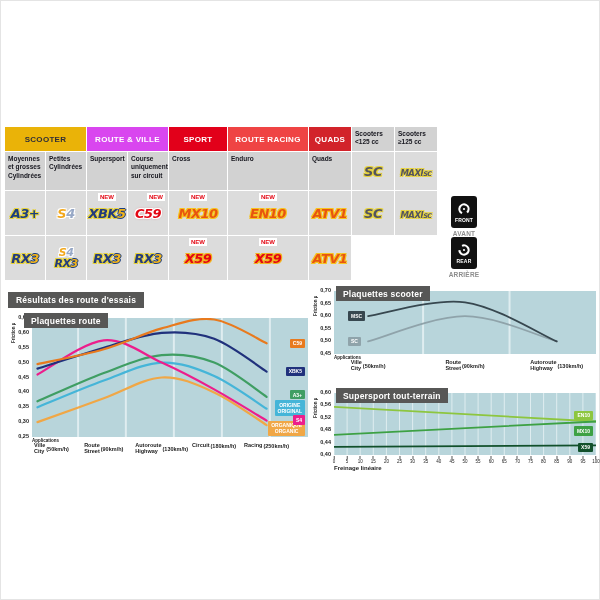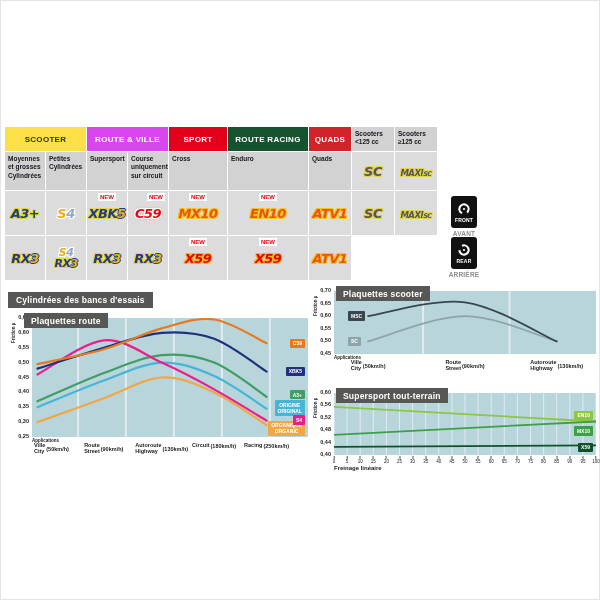--- a/index.html
+++ b/index.html
@@ -64,24 +64,24 @@
   .serlabel{position:absolute;color:#fff;font-weight:bold;font-size:5px;line-height:1.25;
             padding:1.5px 3px;text-align:center;border-radius:1px;z-index:5;}
   .sl-line{display:block;}
 </style>
 </head>
 <body>
 
 <div class="page">
 
   <div class="apptable">
-      <div class="tcat" style="grid-column: span 2; background: #fde047; color: rgb(46, 46, 56);">SCOOTER</div>
+      <div class="tcat" style="grid-column: span 2; background: #eab308; color: rgb(46, 46, 56);">SCOOTER</div>
       <div class="tcat" style="grid-column: span 2; background: #d946ef; color: rgb(255, 255, 255);">ROUTE &amp; VILLE</div>
       <div class="tcat" style="grid-column: span 1; background: rgb(226, 0, 26); color: rgb(255, 255, 255);">SPORT</div>
-      <div class="tcat" style="grid-column: span 1; background: #14532d; color: rgb(255, 255, 255);">ROUTE RACING</div>
+      <div class="tcat" style="grid-column: span 1; background: #ef4444; color: rgb(255, 255, 255);">ROUTE RACING</div>
       <div class="tcat" style="grid-column: span 1; background: rgb(210, 35, 42); color: rgb(255, 255, 255);">QUADS</div>
       <div class="tsub" style="background: rgb(210, 210, 210);">Scooters
 &lt;125 cc</div>
       <div class="tsub" style="background: rgb(210, 210, 210);">Scooters
 ≥125 cc</div>
       <div class="tsub" style="background: rgb(210, 210, 210);">Moyennes
 et grosses
 Cylindrées</div>
       <div class="tsub" style="background: rgb(210, 210, 210);">Petites
 Cylindrées</div>
@@ -171,21 +171,21 @@
     <div class="discbox">
       <svg width="14" height="14" viewBox="0 0 14 14">
         <circle cx="7" cy="7" r="4.6" fill="none" stroke="#fff" stroke-width="2.1" stroke-dasharray="23 6" transform="rotate(245 7 7)"></circle>
         <circle cx="7" cy="7" r="1.1" fill="#fff"></circle>
       </svg>
       <div class="disclabel">REAR</div>
     </div>
     <div class="discsub">ARRIÈRE</div>
   </div>
 
-  <div class="results-head">Cylindrées des bancs d'essais</div>
+  <div class="results-head">Résultats des route d'essais</div>
 
   <div class="chart" id="chart-route" style="left:8px;top:311px;width:300px;height:152px">
     <div class="chart-ylabel" style="left:3px;top:32px">Friction µ</div>
     <div class="chart-title" style="left:16px;top:2px">Plaquettes route</div>
     <div class="xcaption" style="left:24px;top:127px">Applications</div>
   <div>
         <span class="ytick" style="top: 4px; left: 0px; width: 21px;">0,65</span>
         <span class="ytick" style="top: 18.875px; left: 0px; width: 21px;">0,60</span>
         <span class="ytick" style="top: 33.75px; left: 0px; width: 21px;">0,55</span>
         <span class="ytick" style="top: 48.625px; left: 0px; width: 21px;">0,50</span>

